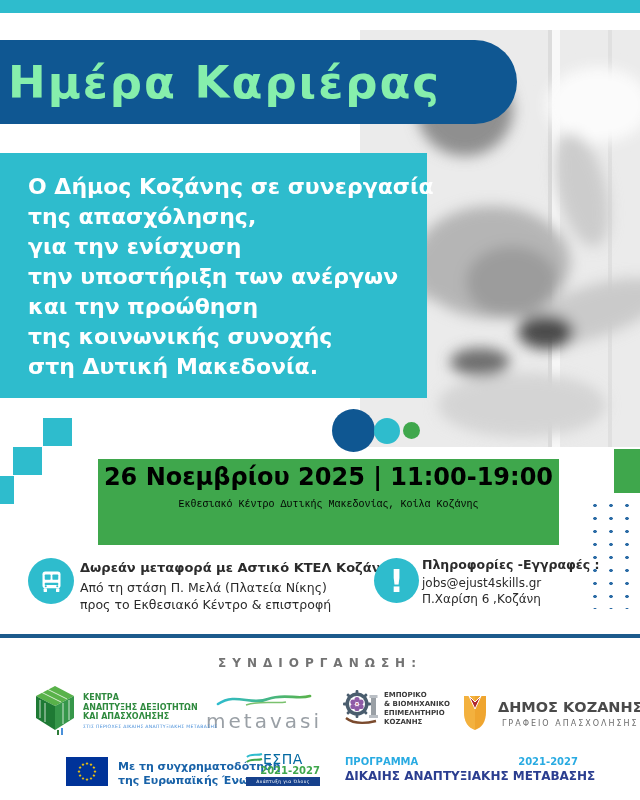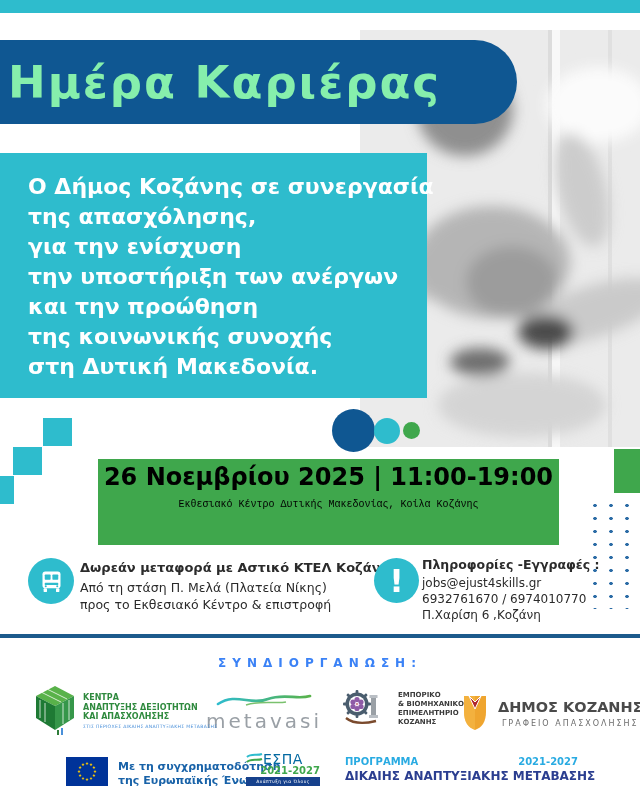--- a/index.html
+++ b/index.html
@@ -60,35 +60,35 @@
   .transport-text .t-title{font-size:13px;font-weight:bold;margin-bottom:4px;white-space:nowrap;}
   .transport-text .t-line{font-size:12.5px;line-height:17px;white-space:nowrap;}
 
   .contact-text{left:422px;top:557px;color:#2b2b2b;}
   .contact-text .c-title{font-size:12.5px;font-weight:bold;margin-bottom:3px;white-space:nowrap;}
   .contact-text .c-line{font-size:12px;line-height:16px;white-space:nowrap;}
 
   .rule{left:0;top:634px;width:640px;height:4px;background:#1c5a8c;}
 
   .org-heading{
-    left:0;top:656px;width:640px;text-align:center;color:#3b82f6;
+    left:0;top:656px;width:640px;text-align:center;color:#737373;
     font-size:12px;font-weight:bold;letter-spacing:6px;
   }
 
   .logo{display:flex;align-items:center;z-index:2;}
   .kek-logo{left:32px;top:684px;}
   .kek-text{margin-left:5px;}
   .kek-line{color:#2f8a3e;font-size:8px;font-weight:bold;line-height:9.5px;white-space:nowrap;}
   .kek-sub{color:#4a90d9;font-size:4.6px;margin-top:2.5px;white-space:nowrap;letter-spacing:.3px;}
 
   .metavasi-logo{left:206px;top:692px;display:block;text-align:center;}
   .metavasi-name{color:#9aa0a6;font-size:20px;letter-spacing:3px;line-height:18px;}
 
   .chamber-logo{left:342px;top:686px;}
-  .chamber-text{margin-left:18px;}
+  .chamber-text{margin-left:4px;}
   .chamber-line{color:#3a3a3a;font-size:7px;font-weight:bold;line-height:8.8px;white-space:nowrap;}
 
   .dimos-logo{left:460px;top:695px;}
   .dimos-text{margin-left:8px;text-align:center;}
   .dimos-name{color:#4a4a4a;font-size:14.5px;font-weight:bold;white-space:nowrap;}
   .dimos-sub{color:#6d6d6d;font-size:8px;letter-spacing:2px;margin-top:4px;white-space:nowrap;}
 
   .eu-flag{left:66px;top:757px;}
   .eu-text{left:118px;top:760px;color:#1862a8;font-size:11px;font-weight:bold;line-height:13.5px;white-space:nowrap;}
 
@@ -180,21 +180,20 @@
     <div class="t-line">Από τη στάση Π. Μελά (Πλατεία Νίκης)</div>
     <div class="t-line">προς το Εκθεσιακό Κέντρο &amp; επιστροφή</div>
   </div>
 
   <div class="abs info-circle excl-circle">
     <span>!</span>
   </div>
   <div class="abs contact-text">
     <div class="c-title">Πληροφορίες -Εγγραφές :</div>
     <div class="c-line">jobs@ejust4skills.gr</div>
-    <div class="c-line">6932761670 / 6974010770</div>
     <div class="c-line">Π.Χαρίση 6 ,Κοζάνη</div>
   </div>
 
   <div class="abs rule"></div>
 
   <div class="abs org-heading">ΣΥΝΔΙΟΡΓΑΝΩΣΗ:</div>
 
   <div class="abs logo kek-logo">
     <svg width="46" height="54" viewBox="0 0 46 54">
       <polygon points="23,2 42,12 23,22 4,12" fill="#59b24a"></polygon>

